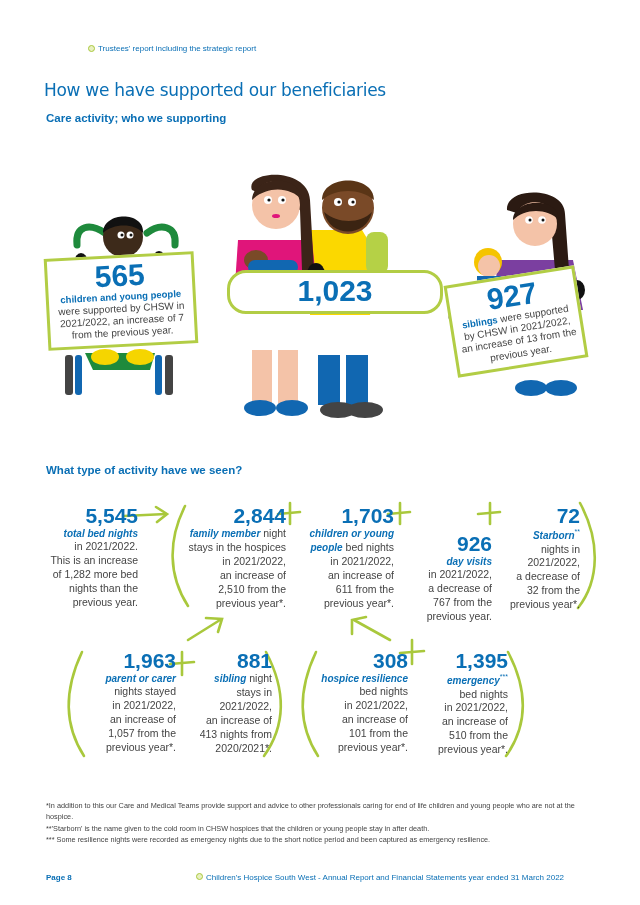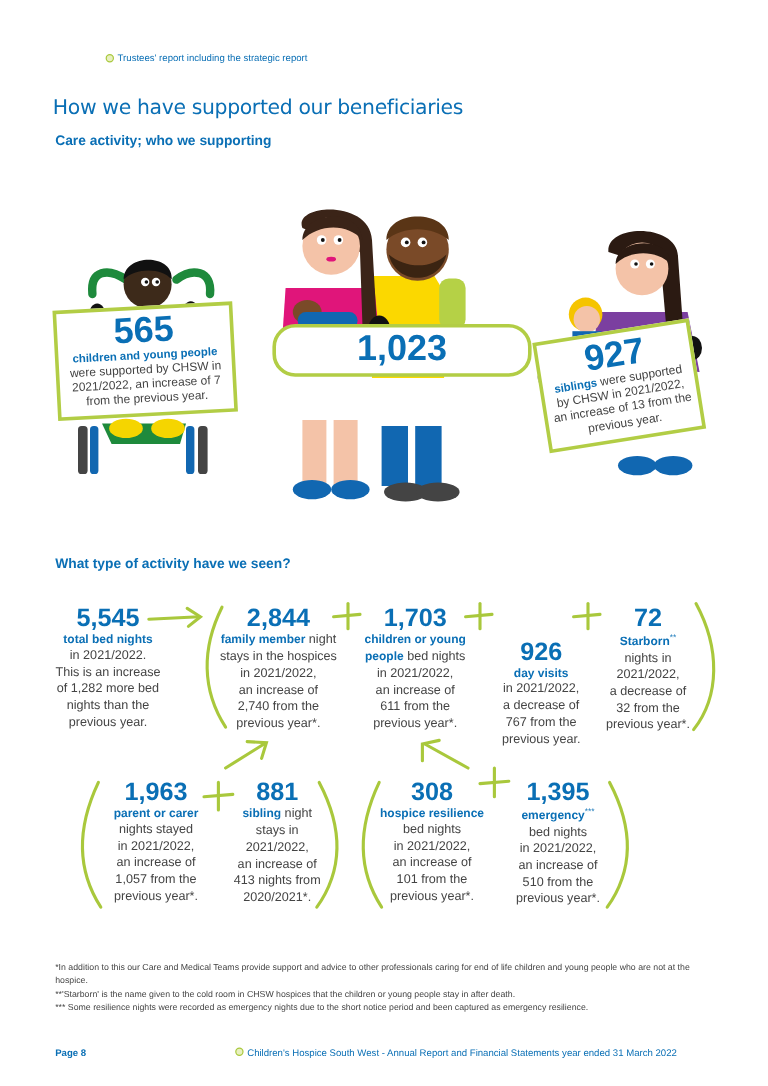--- a/index.html
+++ b/index.html
@@ -13,23 +13,23 @@
   .page-title { left: 44px; top: 80px; font-family: "DejaVu Sans", sans-serif; font-size: 17px; color: #0a6fb5; letter-spacing: -0.3px; font-weight: normal; }
   .subtitle { left: 46px; top: 112px; font-size: 11.5px; font-weight: bold; color: #0a6fb5; }
 
   .sign { background: #fff; border: 3px solid #b2cd45; text-align: center; padding: 3px 6px 5px; line-height: 1.22; }
   .sign .num { font-size: 30px; font-weight: bold; color: #0a6fb5; line-height: 1; }
   .sign .lbl { font-size: 9.5px; font-weight: bold; color: #0a6fb5; }
   .sign .txt { font-size: 10px; color: #444; }
 
   .section2 { left: 46px; top: 464px; font-size: 11.5px; font-weight: bold; color: #0a6fb5; }
 
-  .stat { text-align: center; line-height: 1.33; font-size: 10.5px; color: #444; }
+  .stat { text-align: right; line-height: 1.33; font-size: 10.5px; color: #444; }
   .stat .num { font-size: 21px; font-weight: bold; color: #0a6fb5; line-height: 1.05; }
-  .stat .lbl { font-weight: bold; color: #0a6fb5; font-size: 10px; }
+  .stat .lbl { font-weight: bold; color: #0a6fb5; font-size: 10px; font-style: italic; }
   .stat sup { font-size: 7px; }
 
   .foot { left: 46px; top: 800px; width: 548px; font-size: 7.3px; line-height: 1.55; color: #444; }
   .page-num { left: 46px; top: 873px; font-size: 8px; font-weight: bold; color: #0a6fb5; }
   .page-footer { left: 196px; top: 873px; font-size: 8px; color: #0a6fb5; display: flex; gap: 3px; }
 
   svg.deco { position: absolute; overflow: visible; }
 </style>
 </head>
 <body>
@@ -180,21 +180,21 @@
   <div>nights than the</div>
   <div>previous year.</div>
 </div>
 
 <div class="abs stat" style="left:178px;top:505px;width:108px;">
   <div class="num">2,844</div>
   <div><span class="lbl">family member</span><span> night</span></div>
   <div>stays in the hospices</div>
   <div>in 2021/2022,</div>
   <div>an increase of</div>
-  <div>2,740 from the</div>
+  <div>2,510 from the</div>
   <div>previous year*.</div>
 </div>
 
 <div class="abs stat" style="left:298px;top:505px;width:96px;">
   <div class="num">1,703</div>
   <div><span class="lbl">children or young people</span><span> bed nights</span></div>
   <div>in 2021/2022,</div>
   <div>an increase of</div>
   <div>611 from the</div>
   <div>previous year*.</div>

